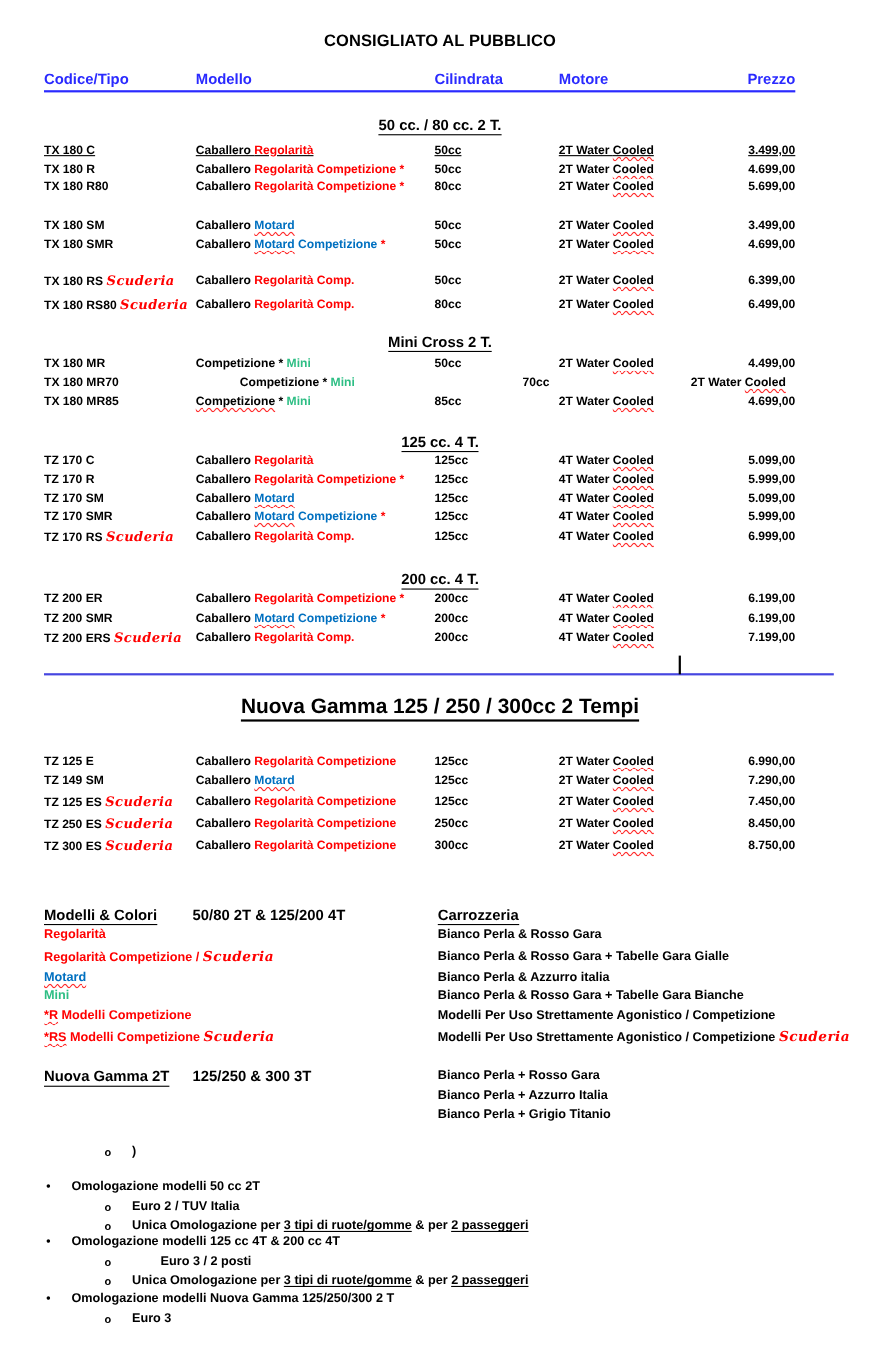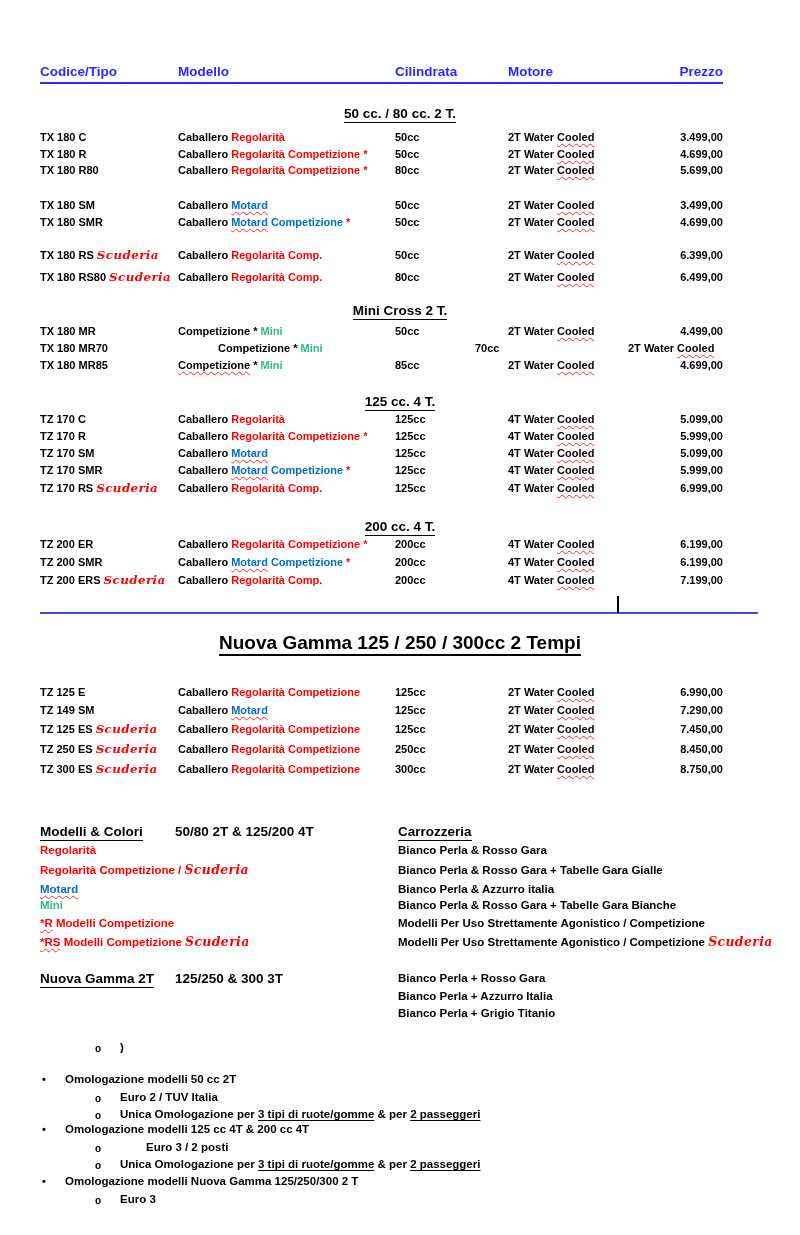--- a/index.html
+++ b/index.html
@@ -34,33 +34,34 @@
   .btext{font-size:11.5px;line-height:14px;}
   .divider{position:absolute;left:0;top:612px;width:718px;height:2px;background:var(--dblue);}
   .cursor{position:absolute;left:577px;top:596px;width:2px;height:17px;background:#000;}
   .bullet-dot{font-size:11px;}
   .bullet-o{font-size:10px;}
 </style>
 </head>
 <body>
 
 <div class="page">
+  <div class="title2">CONSIGLIATO AL PUBBLICO</div>
 
   <div class="content">
     <div class="colhead grid5">
       <span>Codice/Tipo</span>
       <span>Modello</span>
       <span>Cilindrata</span>
       <span>Motore</span>
       <span class="right">Prezzo</span>
     </div>
 
     <div id="tables">
         <div class="sec-head" style="top: 106px;"><span>50 cc. / 80 cc. 2 T.</span></div>
-        <div class="row grid5" style="top: 130px;">
+        <div class="row grid5" style="top: 130px; text-decoration: underline;">
           <div class="cell cell-code"><span style="color: rgb(0, 0, 0);">TX 180 C</span></div>
           <div class="cell cell-model"><span style="color: rgb(0, 0, 0);">Caballero </span><span style="color: rgb(255, 0, 0);">Regolarità</span></div>
           <div class="cell cell-cc">50cc</div>
           <div class="cell cell-engine"><span>2T Water </span><span class="sq">Cooled</span></div>
           <div class="cell cell-price">3.499,00</div>
         </div>
         <div class="row grid5" style="top: 147px;">
           <div class="cell cell-code"><span style="color: rgb(0, 0, 0);">TX 180 R</span></div>
           <div class="cell cell-model"><span style="color: rgb(0, 0, 0);">Caballero </span><span style="color: rgb(255, 0, 0);">Regolarità Competizione *</span></div>
           <div class="cell cell-cc">50cc</div>

